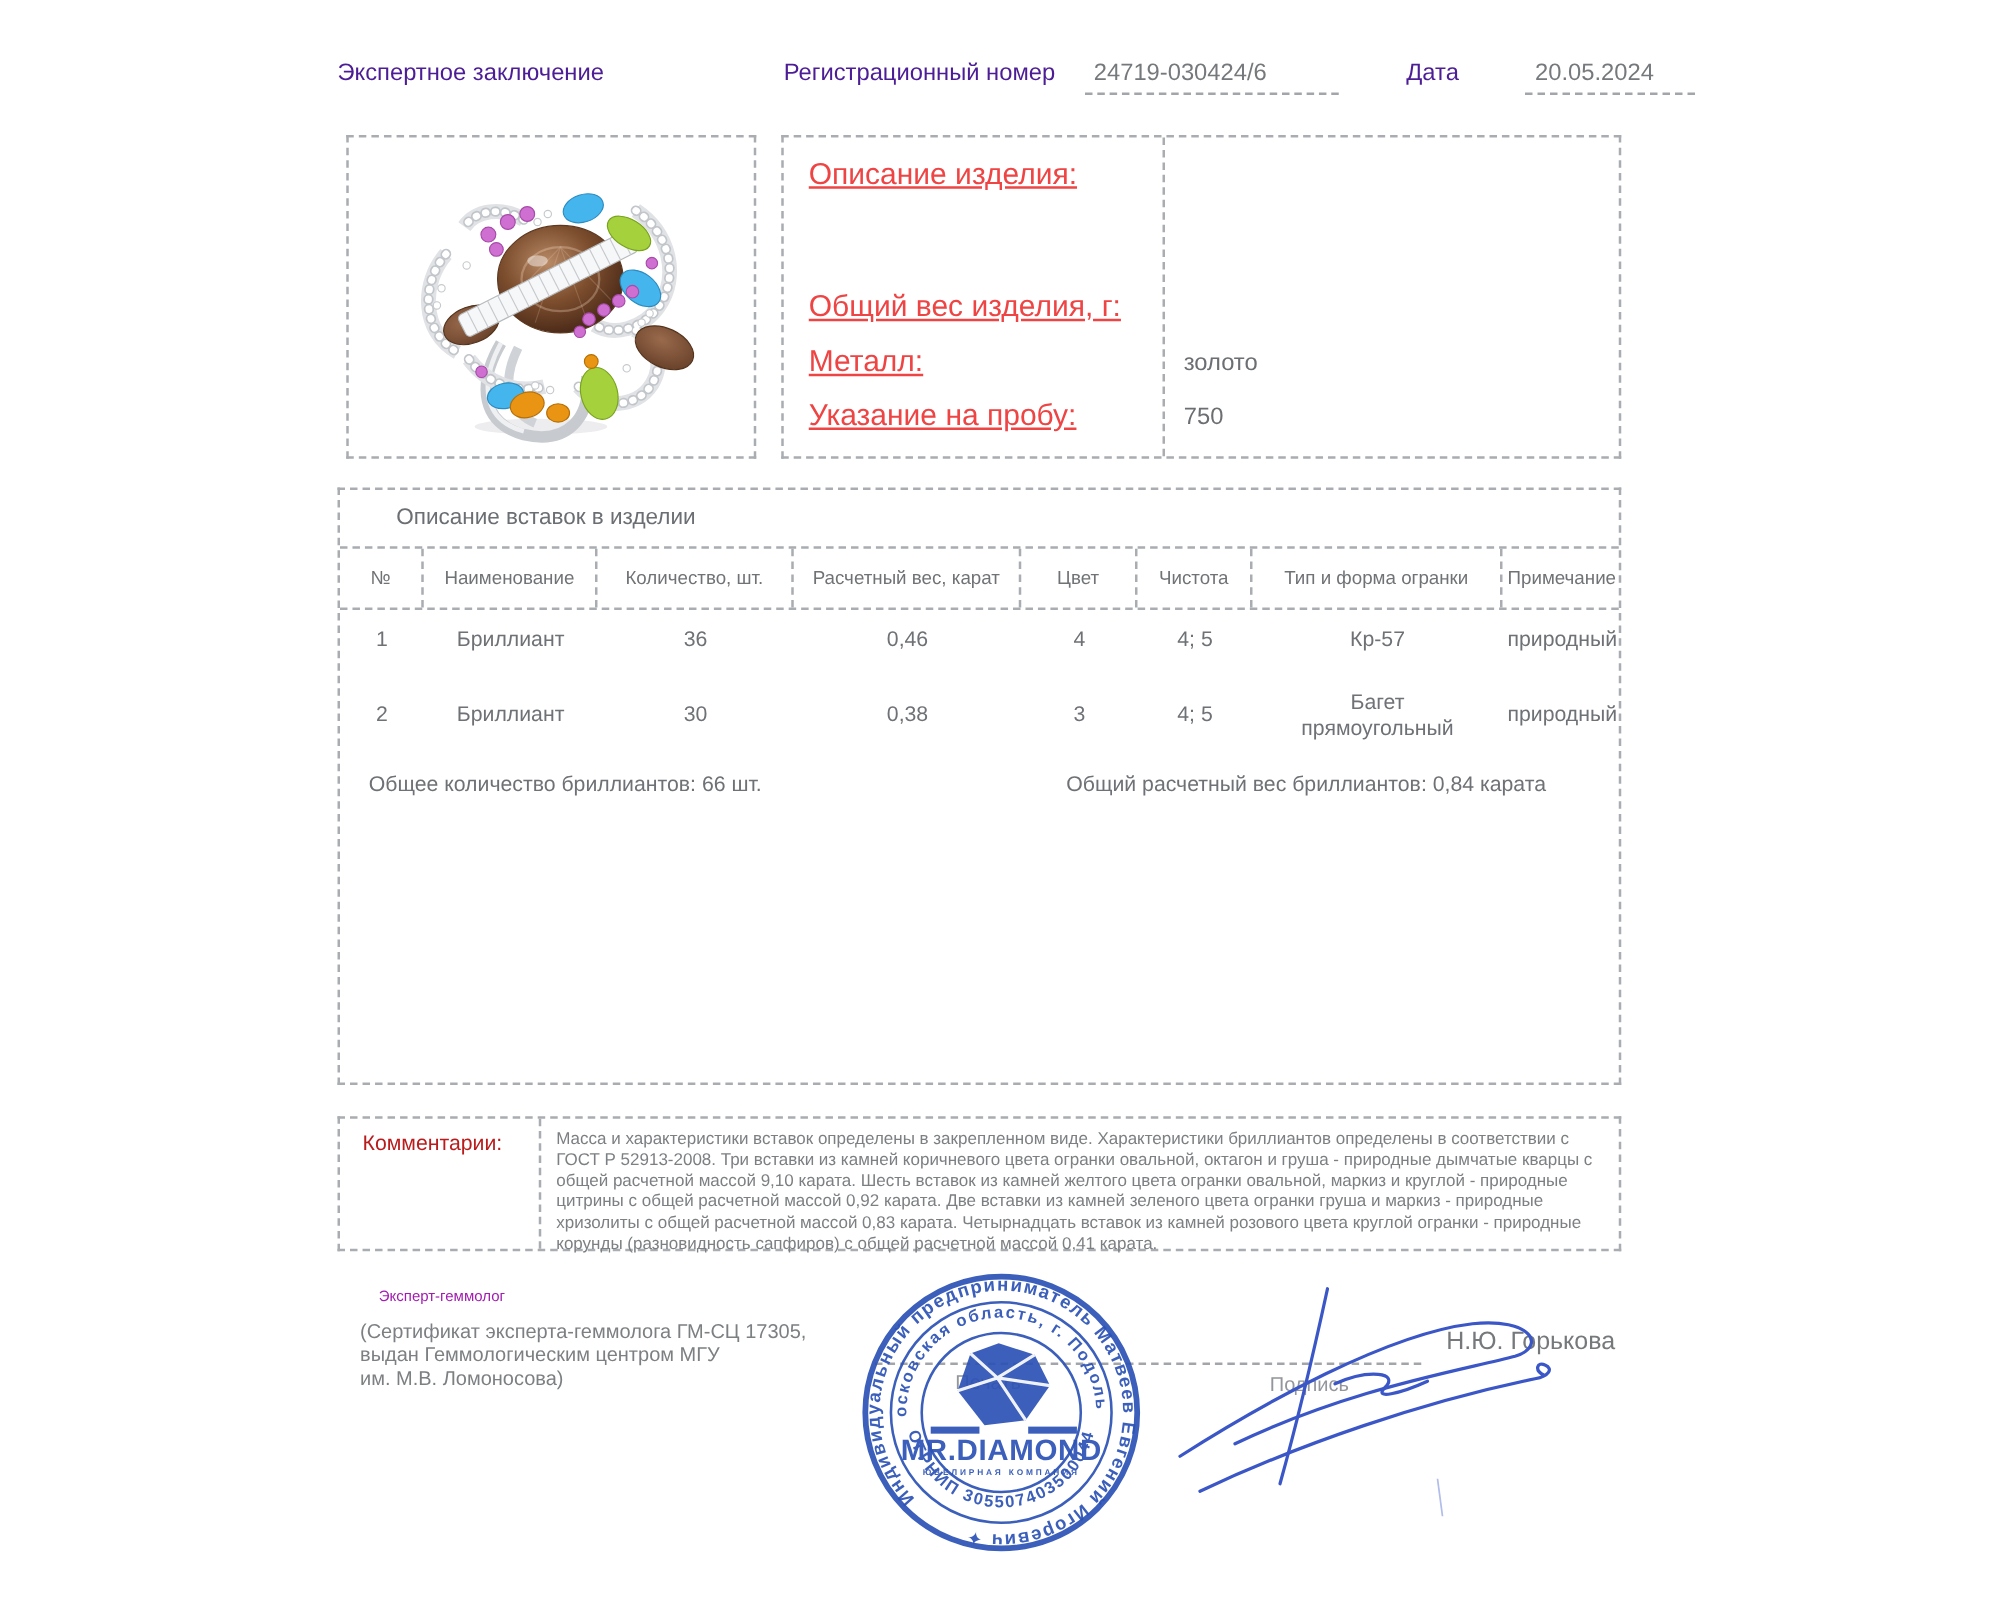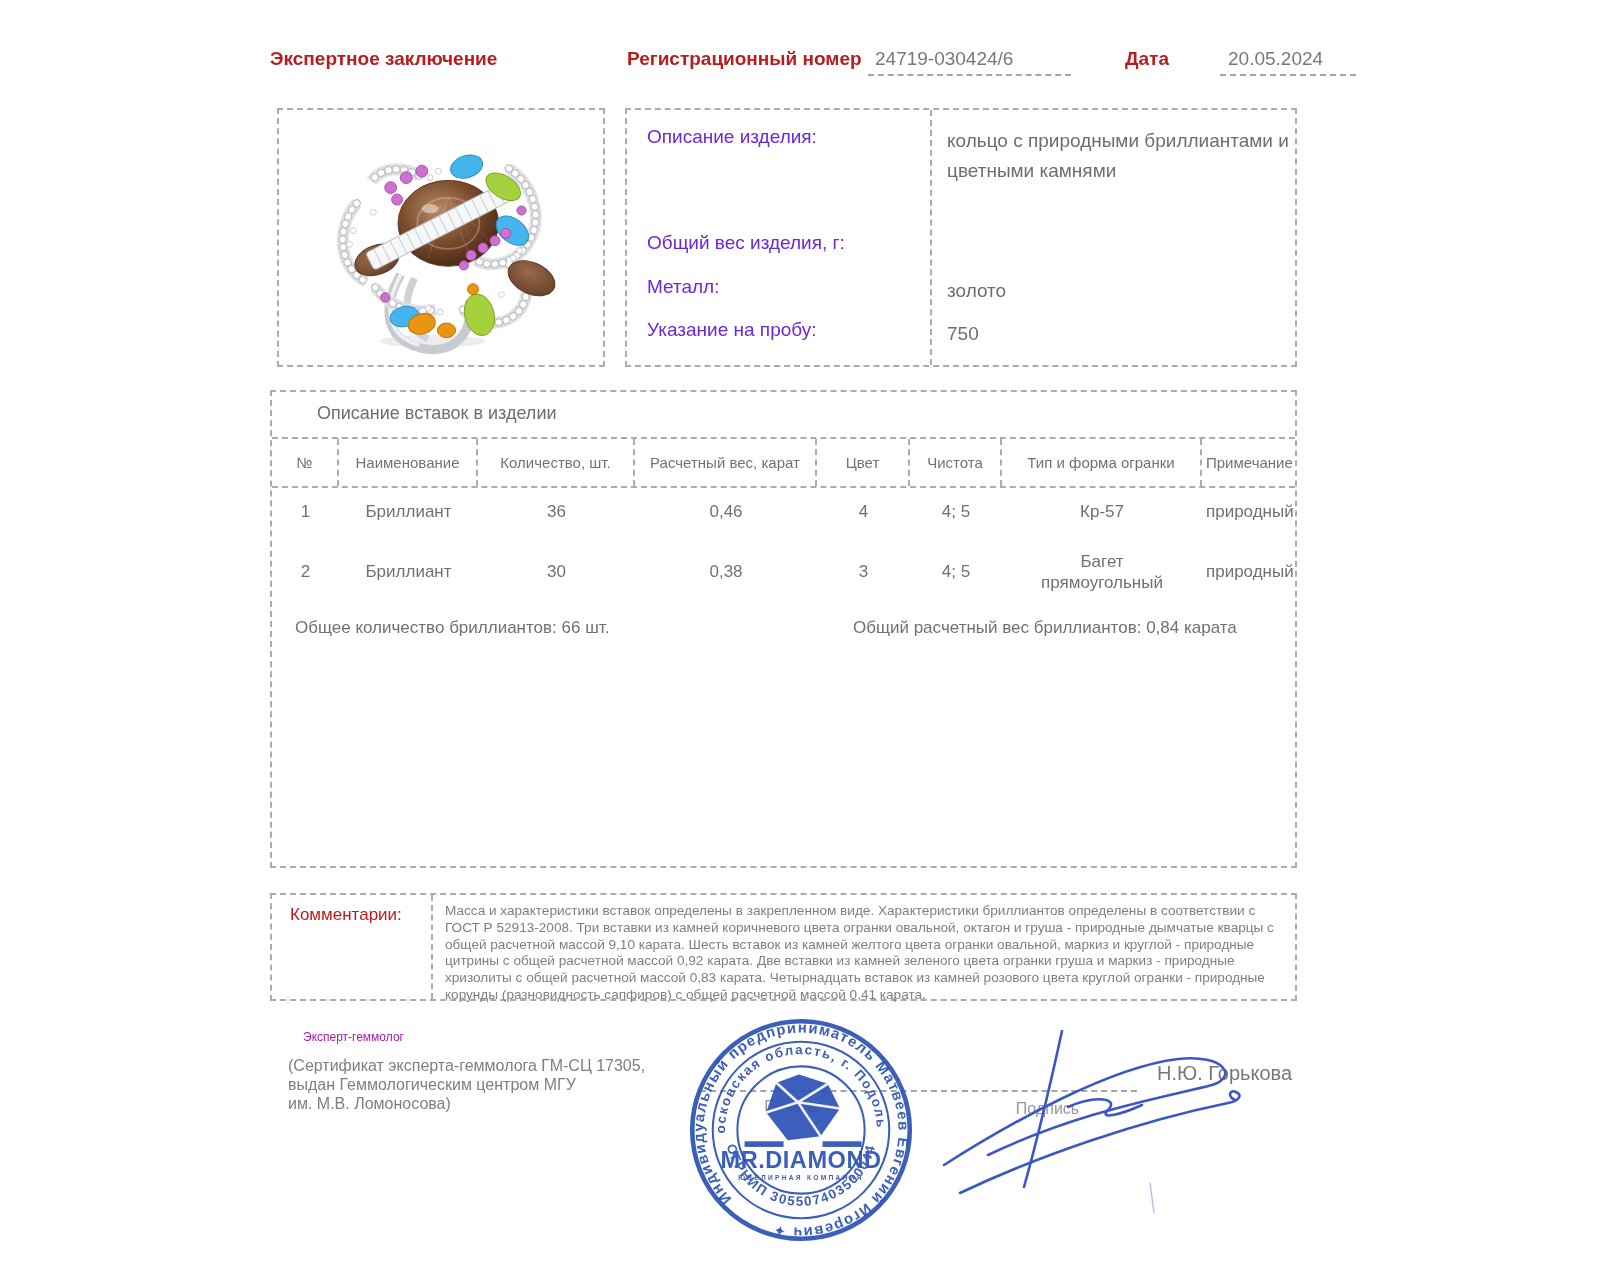--- a/index.html
+++ b/index.html
@@ -1,26 +1,26 @@
 <!DOCTYPE html>
 <html><head>
 <meta charset="utf-8">
 <style>
   html,body{margin:0;padding:0;background:#ffffff;}
   #canvas{position:relative;width:1600px;height:1280px;background:#ffffff;overflow:hidden;
           font-family:"Liberation Sans","DejaVu Sans",sans-serif;color:#707376;}
   .abs{position:absolute;}
-  .b{font-weight:bold;color:#b91c1c;}
+  .b{font-weight:normal;color:#4c1d95;}
   .t19{font-size:19px;}
   .dashbox{border:2px dashed #a9adb1;}
   .dash-u{border-bottom:2px dashed #a2a6aa;}
   
   .hdr{top:44px;height:30px;line-height:30px;white-space:nowrap;}
   
-  .desc-label{left:20px;width:280px;font-size:19px;color:#6d28d9;}
+  .desc-label{left:20px;width:280px;font-size:24px;color:#ef4444;text-decoration:underline;}
   .desc-value{left:320px;width:348px;font-size:19px;color:#6b6e72;line-height:30px;}
   .desc-divider{position:absolute;left:303px;top:0;bottom:0;border-left:2px dashed #a9adb1;}
   
   .ins-title{position:absolute;left:17px;top:11px;font-size:18px;color:#6b6e72;margin-left:28px;}
   .ins-head{position:absolute;left:0;top:45px;width:1023px;height:47px;
             border-top:2px dashed #a9adb1;border-bottom:2px dashed #a9adb1;
             display:grid;grid-template-columns:67px 139px 157px 182px 93px 92px 200px auto;}
   .ins-head .hc{display:flex;align-items:center;justify-content:center;text-align:center;
             font-size:15px;color:#707376;border-right:2px dashed #a9adb1;padding:0 4px;line-height:1.15;}
   .ins-head .hc:last-child{border-right:none;}
@@ -167,21 +167,20 @@
           <circle cx="230" cy="190" r="3.2"></circle>
         <circle cx="90" cy="100" r="3.2"></circle>
       </g>
       <ellipse cx="152" cy="96" rx="9" ry="5" fill="rgba(255,255,255,0.45)"></ellipse>
     </svg>
   </div>
 
   <div class="abs dashbox" style="left:625px;top:108px;width:668px;height:255px;">
     <div class="desc-divider"></div>
     <div class="abs desc-label" style="top:16px;">Описание изделия:</div>
-    <div class="abs desc-value" style="top:16px;">кольцо с природными бриллиантами и цветными камнями</div>
     <div class="abs desc-label" style="top:122px;">Общий вес изделия, г:</div>
     <div class="abs desc-label" style="top:166px;">Металл:</div>
     <div class="abs desc-value" style="top:166px;">золото</div>
     <div class="abs desc-label" style="top:209px;">Указание на пробу:</div>
     <div class="abs desc-value" style="top:209px;">750</div>
   </div>
 
   <div class="abs dashbox" style="left:270px;top:390px;width:1023px;height:474px;">
     <div class="ins-title">Описание вставок в изделии</div>
     <div class="ins-head">

